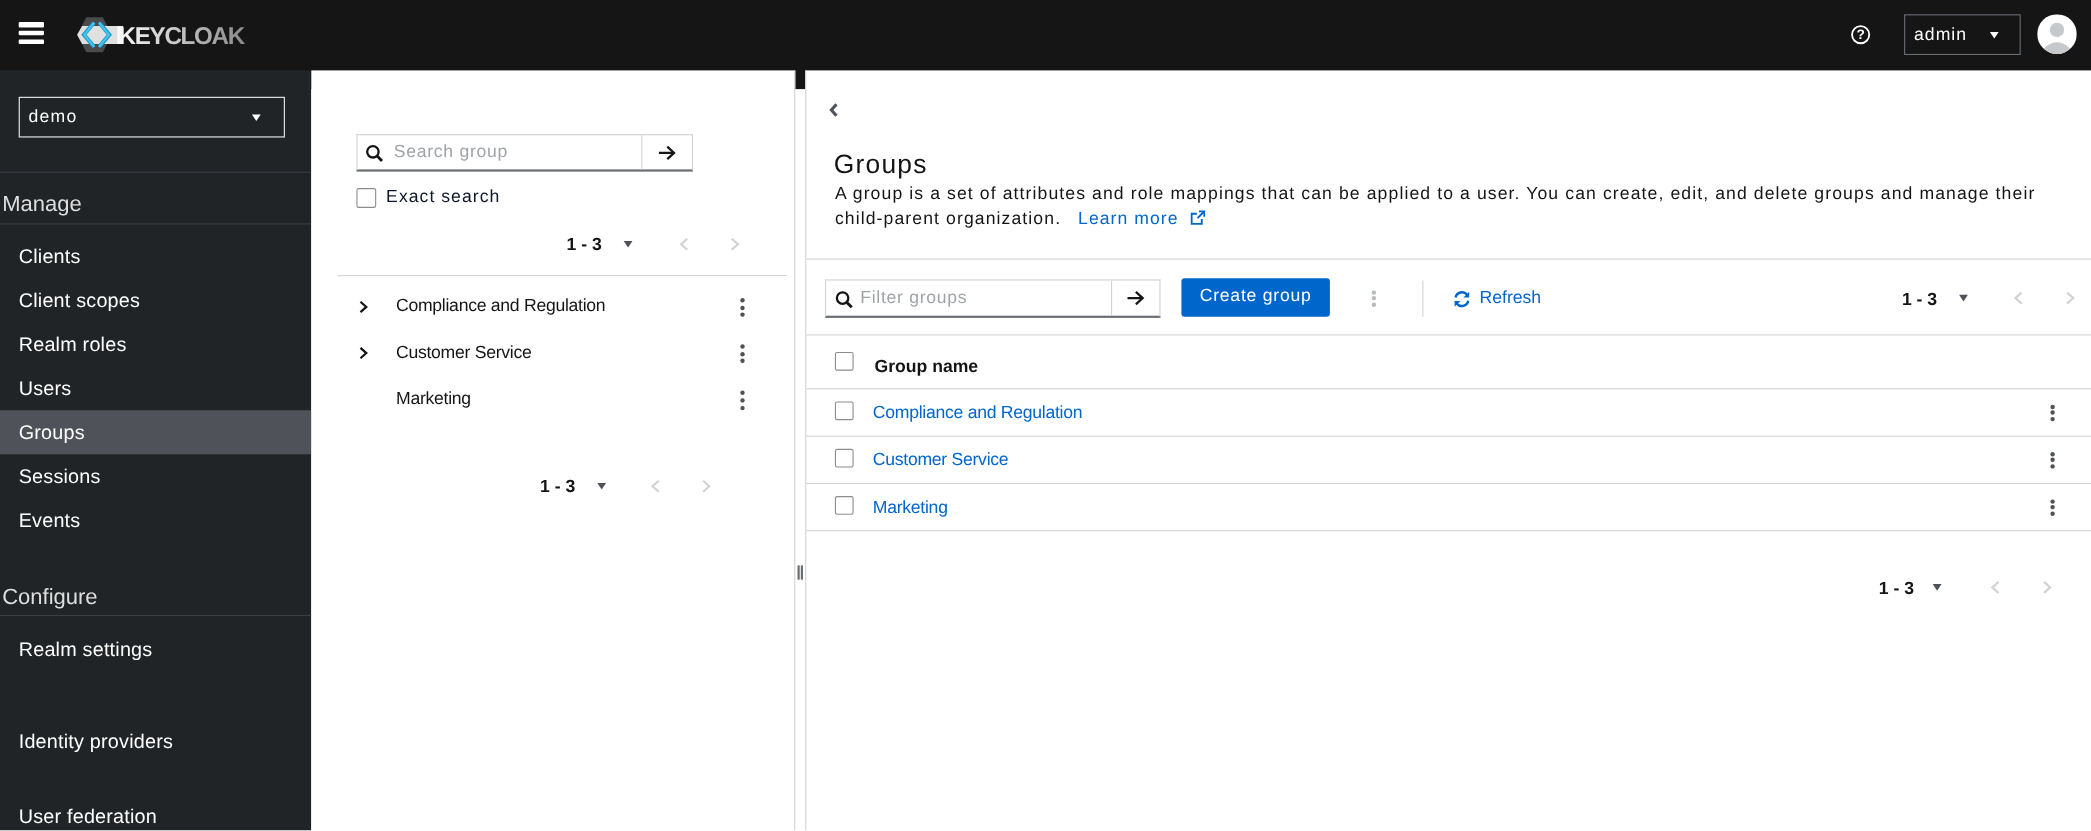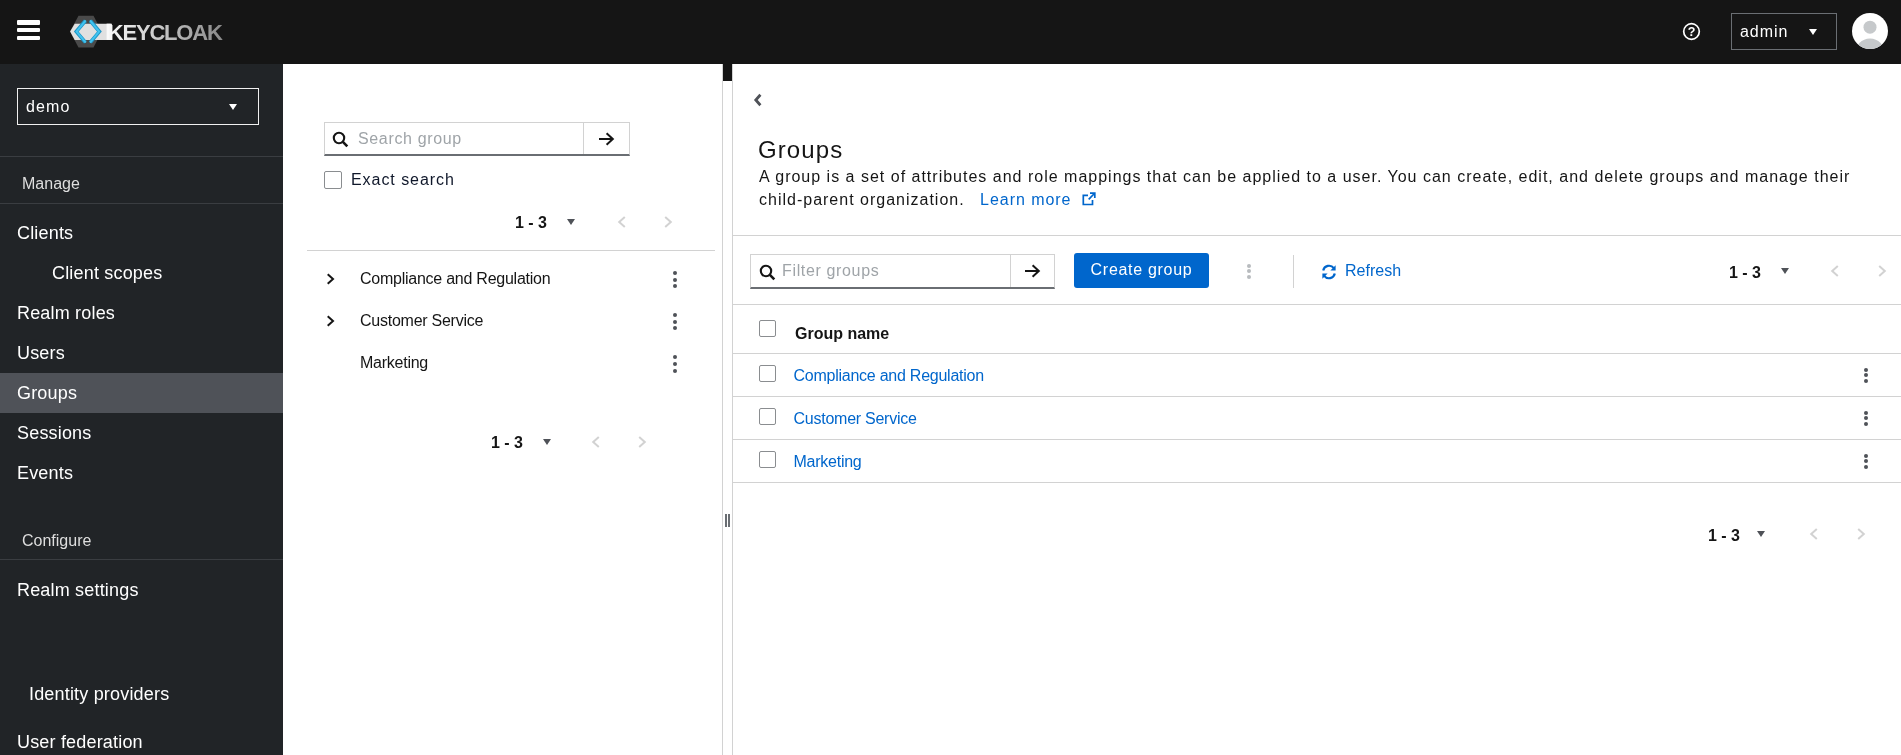--- a/index.html
+++ b/index.html
@@ -12,21 +12,21 @@
 #adminbox { position:absolute; left:1731px; top:13px; width:106px; height:37px; border:1px solid #6a6e73; color:#fff; font-size:16px; }
 #adminbox span { position:absolute; left:8px; top:9px; letter-spacing:0.95px; }
 .caret { width:0; height:0; border-left:4.7px solid transparent; border-right:4.7px solid transparent; border-top:6px solid #fff; }
 
 
 #sb { position:absolute; left:0; top:64px; width:283px; height:691px; background:#212427; color:#fff; }
 .shift { position:absolute; left:0; top:-2px; width:100%; height:100%; }
 #realm { position:absolute; left:17px; top:26px; width:242px; height:37px; border:1px solid #f0f0f0; }
 #realm span { position:absolute; left:8px; top:9px; font-size:16px; letter-spacing:1.1px; }
 .sbdiv { position:absolute; left:0; width:283px; height:1px; background:#3a3d41; }
-.navtitle { position:absolute; left:22px; font-size:16px; color:#dedede; }
+.navtitle { position:absolute; left:2px; font-size:20px; color:#dedede; }
 .navitem { position:absolute; left:0; width:283px; height:40px; line-height:40px; padding-left:17px; font-size:18px; color:#fff; letter-spacing:0.18px; }
 .navitem.cur { background:#4f5258; }
 
 
 #mid { position:absolute; left:283px; top:64px; width:440px; height:691px; background:#fff; border-right:1px solid #d2d2d2; }
 .sgroup { position:absolute; display:flex; border:1px solid #d2d2d2; border-bottom:2px solid #6a6e73; background:#fff; }
 .sgroup .inp { position:relative; height:100%; }
 .sgroup .btn { position:relative; height:100%; border-left:1px solid #d2d2d2; }
 .ph { position:absolute; font-size:16px; color:#9fa4a8; letter-spacing:0.65px; white-space:nowrap; }
 .ctr { display:flex; align-items:center; justify-content:center; height:100%; }
@@ -102,30 +102,30 @@
 <div id="sb">
     <div class="shift">
   <div id="realm">
     <span>demo</span>
     <div class="caret" style="position:absolute;left:211px;top:14.5px;"></div>
   </div>
   <div class="sbdiv" style="top:94px;"></div>
   <div class="navtitle" style="top:113px;">Manage</div>
   <div class="sbdiv" style="top:141px;"></div>
   <div class="navitem" style="top:151px;">Clients</div>
-  <div class="navitem" style="top:191px;margin-left:35px;">Client scopes</div>
+  <div class="navitem" style="top:191px;">Client scopes</div>
   <div class="navitem" style="top:231px;">Realm roles</div>
   <div class="navitem" style="top:271px;">Users</div>
   <div class="navitem cur" style="top:311px;">Groups</div>
   <div class="navitem" style="top:351px;">Sessions</div>
   <div class="navitem" style="top:391px;">Events</div>
   <div class="navtitle" style="top:469.5px;">Configure</div>
   <div class="sbdiv" style="top:497px;"></div>
   <div class="navitem" style="top:508px;">Realm settings</div>
-  <div class="navitem" style="top:612px;margin-left:12px;">Identity providers</div>
+  <div class="navitem" style="top:592px;">Identity providers</div>
   <div class="navitem" style="top:660px;">User federation</div>
 </div>
   </div>
 
 <div id="mid">
     <div class="shift">
   <div class="sgroup" style="left:41px;top:60px;width:306px;height:34px;">
     <div class="inp" style="width:259.5px;">
       <svg style="position:absolute;left:7px;top:8px;" width="17" height="17" viewBox="0 0 17 17">
         <circle cx="7" cy="7" r="5.2" fill="none" stroke="#151515" stroke-width="2.1"></circle>

